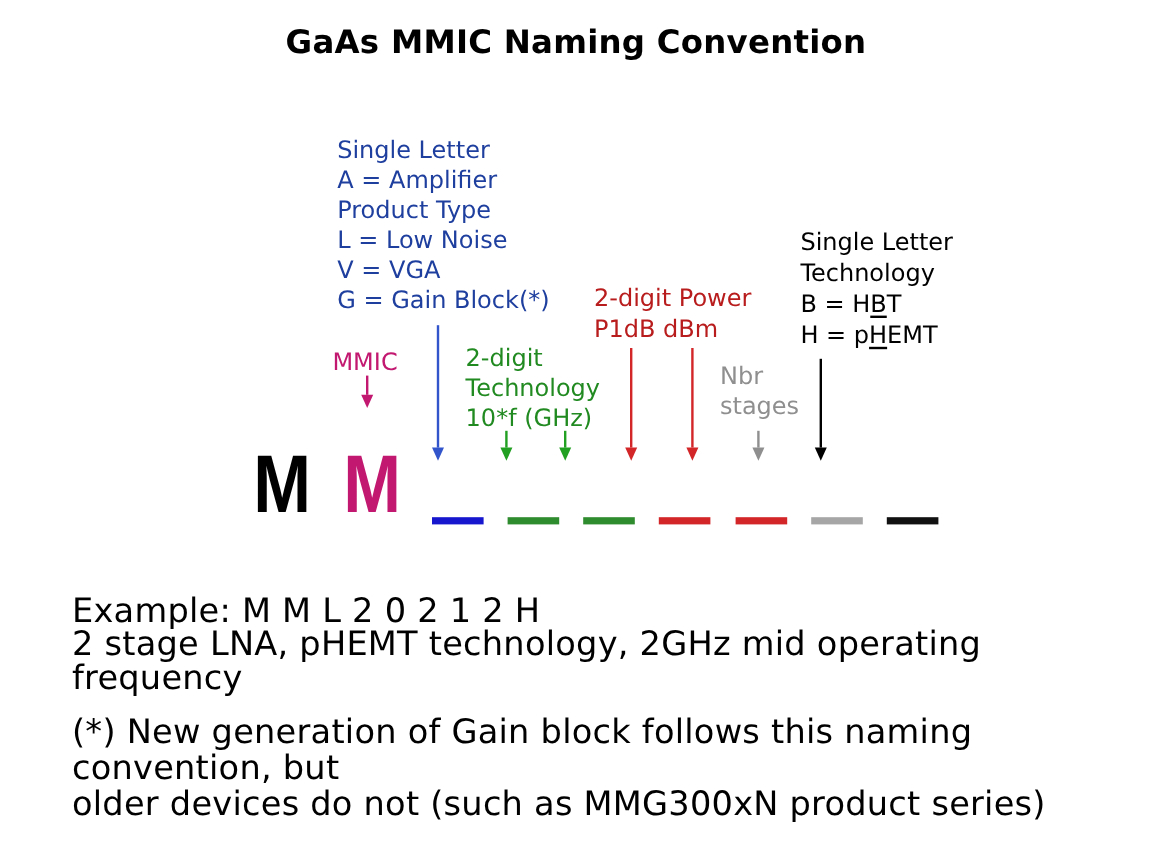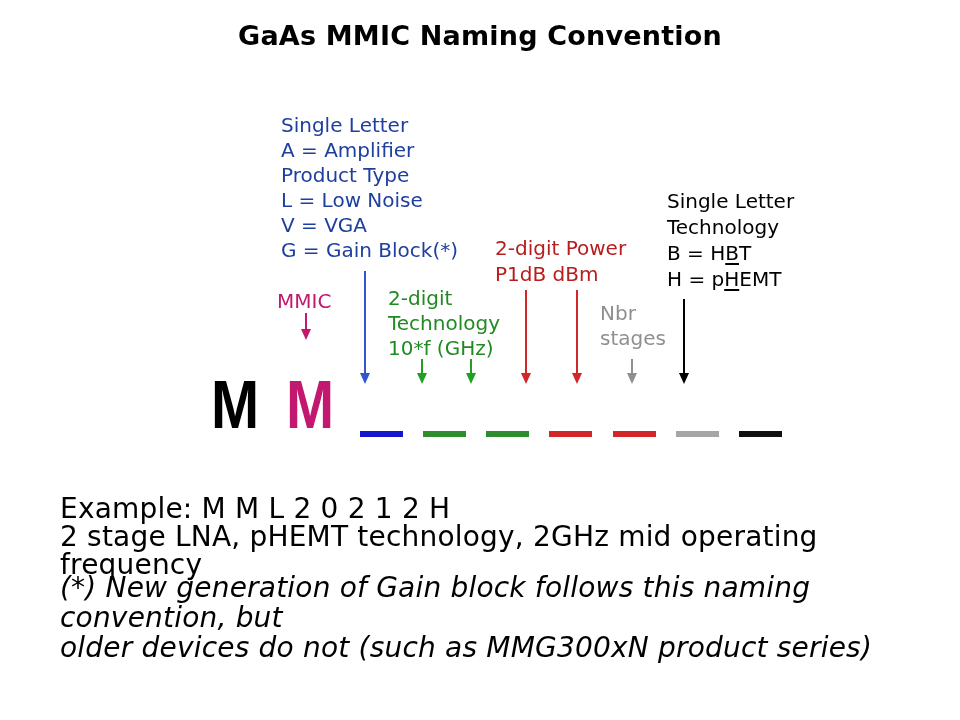--- a/index.html
+++ b/index.html
@@ -40,21 +40,21 @@
   #ar-mmic{left:305px;top:313px;height:16px;}
   #ar-product{left:364px;top:271px;height:102px;}
   #ar-freq-1{left:421px;top:359px;height:14px;}
   #ar-freq-2{left:470px;top:359px;height:14px;}
   #ar-power-1{left:525px;top:290px;height:83px;}
   #ar-power-2{left:576px;top:290px;height:83px;}
   #ar-stages{left:631px;top:359px;height:14px;}
   #ar-tech{left:683px;top:299px;height:74px;}
   .bottom-text{position:absolute;left:60px;font-size:28px;letter-spacing:.2px;}
   #example-block{top:495px;line-height:28px;}
-  #footnote-block{top:573px;line-height:30px;font-style:italic;}
+  #footnote-block{top:595px;line-height:30px;}
 </style>
 </head>
 <body>
 
 <div class="canvas">
 
   <h1 class="title">GaAs MMIC Naming Convention</h1>
 
   <div class="lbl" id="lbl-product-type" style="color: rgb(31, 63, 159);">
     <div>Single Letter</div>

